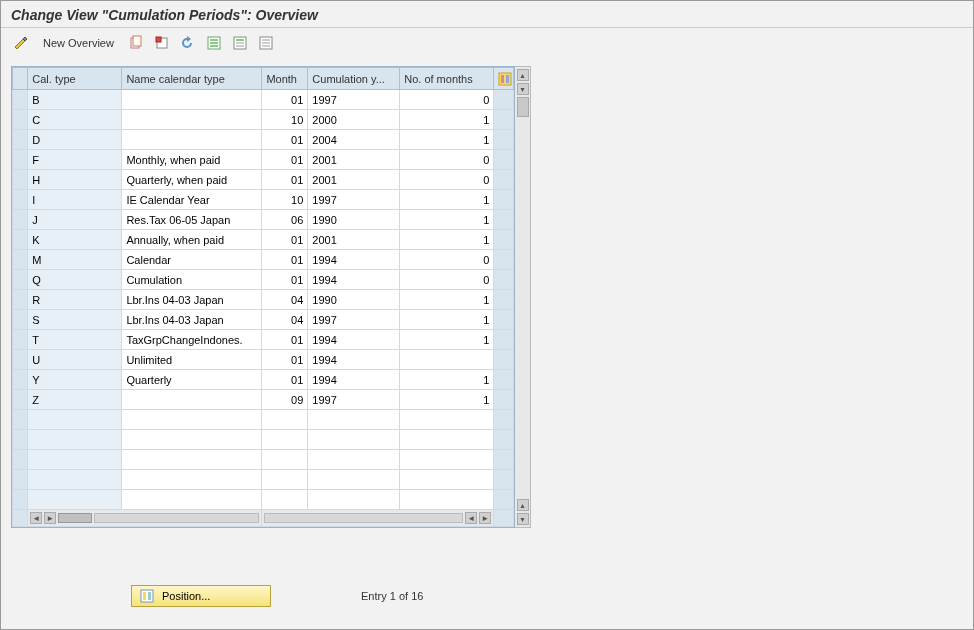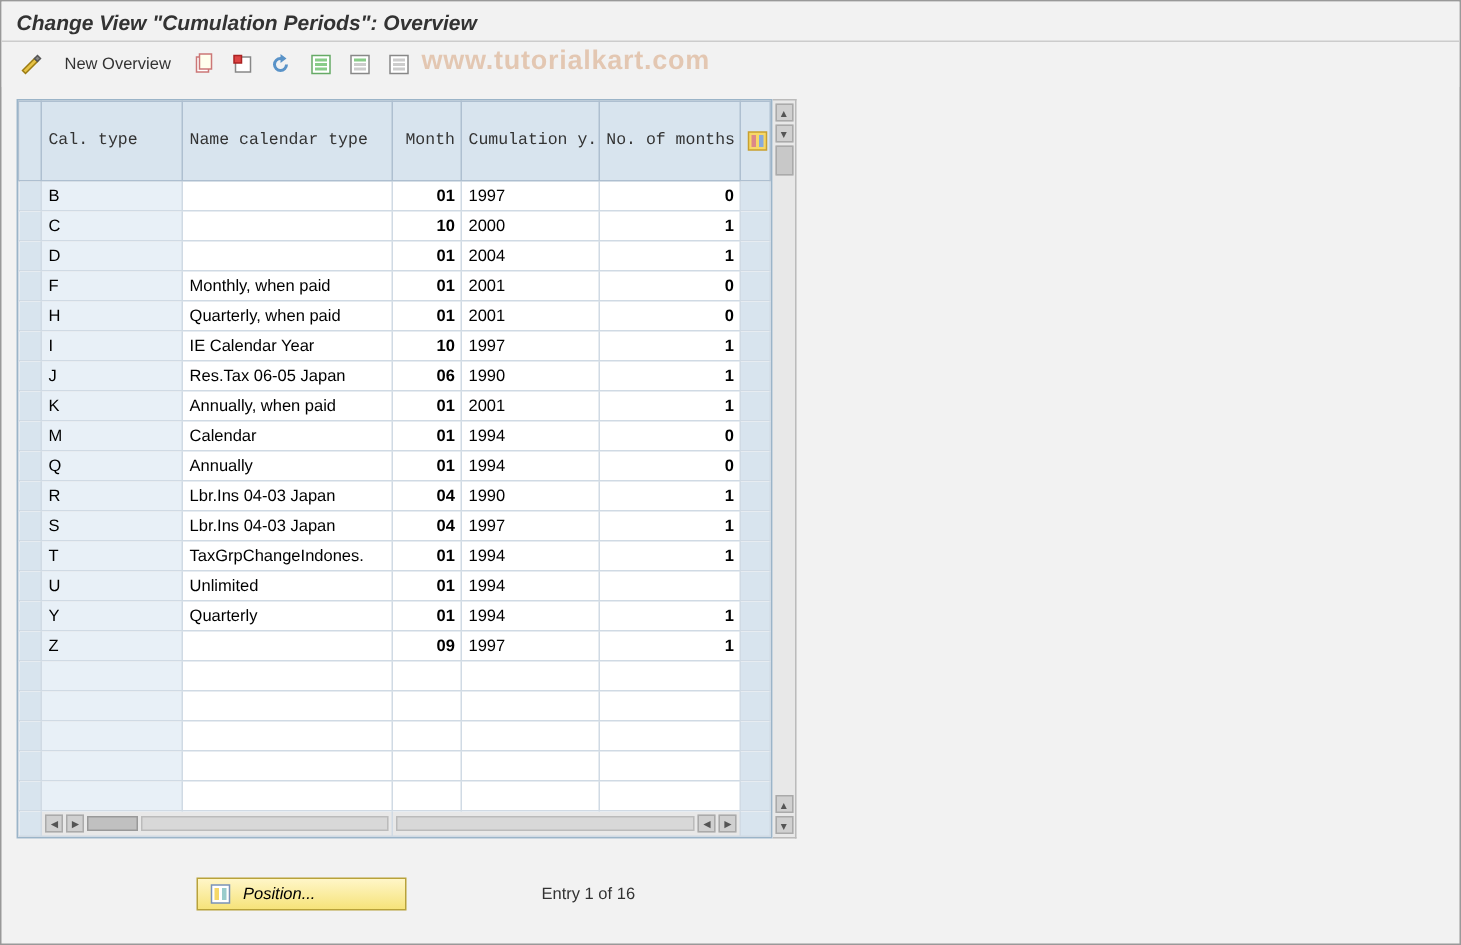--- a/index.html
+++ b/index.html
@@ -71,40 +71,39 @@
     border-collapse: collapse;
     width: 100%;
     table-layout: fixed;
   }
   .tbl th {
     background: #d8e4ee;
     font-weight: normal;
     font-size: 11px;
     color: #333;
     text-align: left;
-    padding: 19px 4px;
+    padding: 3px 4px;
     border: 1px solid #aebfd0;
     height: 22px;
     overflow: hidden;
     white-space: nowrap;
-    font-family: Liberation Mono, monospace;
   }
   .tbl td {
     border: 1px solid #d0dae4;
     padding: 2px 4px;
     height: 20px;
     font-size: 11px;
     background: #fff;
     overflow: hidden;
     white-space: nowrap;
   }
   .tbl td.key {
     background: #e8f0f7;
   }
-  .tbl td.num { text-align: right; font-weight: bold; }
+  .tbl td.num { text-align: right; }
   .row-sel {
     width: 14px;
     background: #d8e4ee !important;
     border:1px solid #aebfd0;
   }
   .col-last-head {
     width: 18px;
     background:#d8e4ee;
   }
   .vscroll {
@@ -145,21 +144,20 @@
     padding-left: 130px;
   }
   .pos-btn {
     display:inline-flex;align-items:center;gap:8px;
     background: linear-gradient(#fff6c8,#f6e37a);
     border:1px solid #b8a23a;
     padding:3px 30px 3px 8px;
     font-size:11px;
     cursor:pointer;
     min-width:140px;
-    font-style:italic;
   }
   .pos-btn .ic{width:14px;height:14px;}
   .entry-status{font-size:11px;color:#333;text-align:center;}
   svg{display:block;}
 </style>
 </head>
 <body>
 
 <div class="title-bar">Change View "Cumulation Periods": Overview</div>
 
@@ -205,41 +203,40 @@
       </svg>
   </span>
   <span class="tb-btn">
     <svg width="16" height="16">
         <rect x="2" y="2" width="12" height="12" fill="#fff" stroke="#888"></rect>
         <rect x="4" y="4" width="8" height="2" fill="#ccc"></rect>
         <rect x="4" y="7" width="8" height="2" fill="#ccc"></rect>
         <rect x="4" y="10" width="8" height="2" fill="#ccc"></rect>
       </svg>
   </span>
-  <div class="watermark">www.tutorialkart.com</div>
 </div>
 
 <div class="content">
   <div class="table-wrap">
     <table class="tbl">
       <colgroup>
         <col style="width:14px">
           <col style="width:86px">
           <col style="width:128px">
         <col style="width:42px">
           <col style="width:84px">
           <col style="width:86px">
           <col style="width:18px">
       </colgroup>
       <thead>
         <tr>
           <th class="row-sel"></th>
           <th>Cal. type</th>
           <th>Name calendar type</th>
-          <th style="text-align:right">Month</th>
+          <th style="">Month</th>
           <th>Cumulation y...</th>
           <th>No. of months</th>
           <th class="col-last-head">
             <svg width="14" height="14">
                 <rect x="1" y="1" width="12" height="12" fill="#f6d867" stroke="#c8a030"></rect>
                 <rect x="3" y="3" width="3" height="8" fill="#d88"></rect>
                 <rect x="8" y="3" width="3" height="8" fill="#8ad"></rect>
               </svg>
           </th>
         </tr>
@@ -322,21 +319,21 @@
             <td class="key">M</td>
             <td>Calendar</td>
             <td class="num">01</td>
             <td>1994</td>
             <td class="num">0</td>
             <td class="row-sel"></td>
           </tr>
           <tr>
             <td class="row-sel"></td>
             <td class="key">Q</td>
-            <td>Annually</td>
+            <td>Cumulation</td>
             <td class="num">01</td>
             <td>1994</td>
             <td class="num">0</td>
             <td class="row-sel"></td>
           </tr>
           <tr>
             <td class="row-sel"></td>
             <td class="key">R</td>
             <td>Lbr.Ins 04-03  Japan</td>
             <td class="num">04</td>

